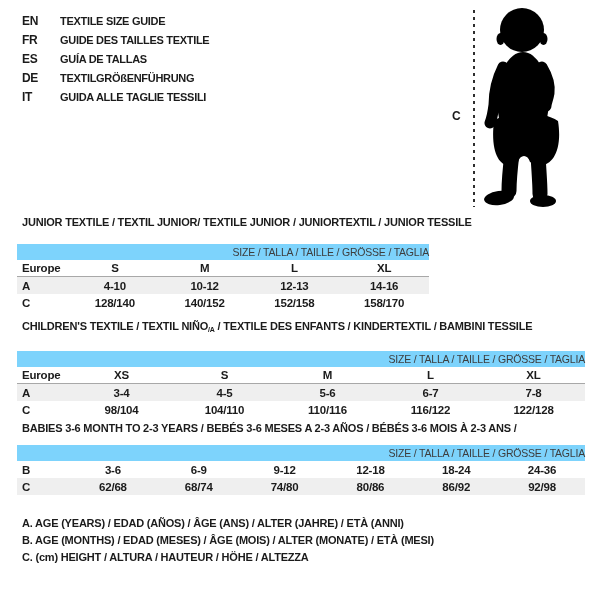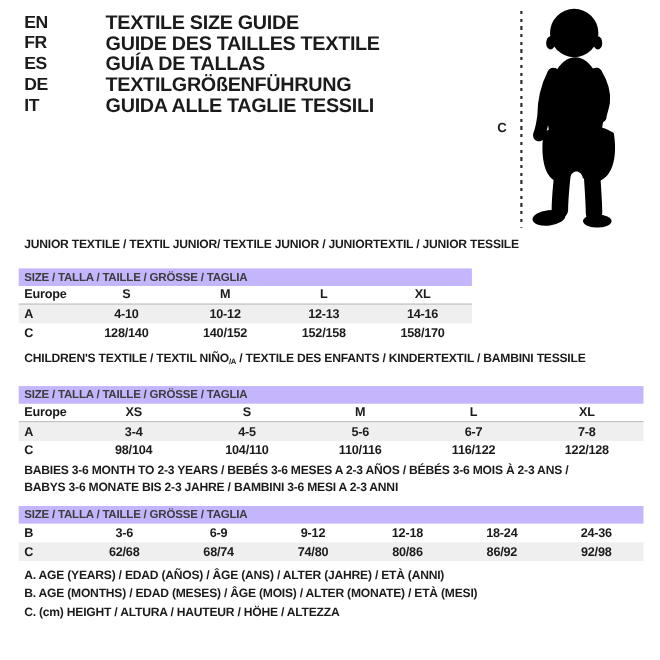--- a/index.html
+++ b/index.html
@@ -4,36 +4,36 @@
 <style>
   html,body{margin:0;padding:0;}
   body{
     width:600px;height:600px;background:#ffffff;overflow:hidden;position:relative;
     font-family:"Liberation Sans","DejaVu Sans",sans-serif;color:#1b1b1b;
     -webkit-font-smoothing:antialiased;
   }
   
   .lang-list{position:absolute;left:22px;top:11px;}
   .lang-row{display:flex;height:19px;align-items:center;}
-  .lang-code{width:38px;font-size:16px;font-weight:700;letter-spacing:-0.3px;}
-  .lang-title{font-size:18px;font-weight:700;letter-spacing:-0.3px;white-space:nowrap;margin-left:36px;}
+  .lang-code{width:38px;font-size:12px;font-weight:700;letter-spacing:-0.3px;}
+  .lang-title{font-size:11px;font-weight:700;letter-spacing:-0.3px;white-space:nowrap;}
   
   .measure-line{
     position:absolute;left:473px;top:10px;width:2px;height:197px;
     background:repeating-linear-gradient(to bottom,#2e2e2e 0 3px,transparent 3px 7px);
   }
   .measure-label{position:absolute;left:452px;top:109px;font-size:12px;font-weight:700;}
   .baby-svg{position:absolute;left:482px;top:5px;}
   
   .sec{position:absolute;left:17px;}
   .sec-title{padding-left:5px;font-size:11px;font-weight:700;letter-spacing:-0.2px;line-height:15px;white-space:nowrap;}
   .sec-title .sub{font-size:7px;vertical-align:-2px;}
   .sizebar{
-    margin-top:14px;height:16px;line-height:16px;background:#c4b5fd;color:#3d3d3d;
-    font-size:10.5px;font-weight:700;letter-spacing:-0.2px;padding-left:5px;box-sizing:border-box;
+    margin-top:14px;height:16px;line-height:16px;background:#7dd3fc;color:#3d3d3d;
+    font-size:10.5px;font-weight:400;letter-spacing:-0.2px;padding-left:5px;box-sizing:border-box;text-align:right;
   }
   .sec3 .sizebar{margin-top:9px;}
   .w-narrow{width:412px;}
   .w-wide{width:568px;}
   .trow{display:flex;height:17px;align-items:center;font-size:11.5px;letter-spacing:-0.2px;font-weight:bold;}
   .trow.header{border-bottom:1px solid #a8a8a8;box-sizing:border-box;}
   .trow.shaded{background:#efefef;}
   .tlabel{width:53px;padding-left:5px;box-sizing:border-box;text-align:left;}
   .tcell{flex:1;text-align:center;}
   
@@ -143,21 +143,20 @@
         <span class="tcell">110/116</span>
         <span class="tcell">116/122</span>
         <span class="tcell">122/128</span>
       </div>
     </div>
 </section>
 
 <section class="sec sec3" style="top:421px">
   <div class="sec-title">
       <div><span>BABIES 3-6 MONTH TO 2-3 YEARS / BEBÉS 3-6 MESES A 2-3 AÑOS / BÉBÉS 3-6 MOIS À 2-3 ANS /</span></div>
-      <div><span>BABYS 3-6 MONATE BIS 2-3 JAHRE / BAMBINI 3-6 MESI A 2-3 ANNI</span></div>
     </div>
   <div class="sizebar w-wide">SIZE / TALLA / TAILLE / GRÖSSE / TAGLIA</div>
   <div class="w-wide">
       <div class="trow plain">
         <span class="tlabel">B</span>
         <span class="tcell">3-6</span>
         <span class="tcell">6-9</span>
         <span class="tcell">9-12</span>
         <span class="tcell">12-18</span>
         <span class="tcell">18-24</span>

